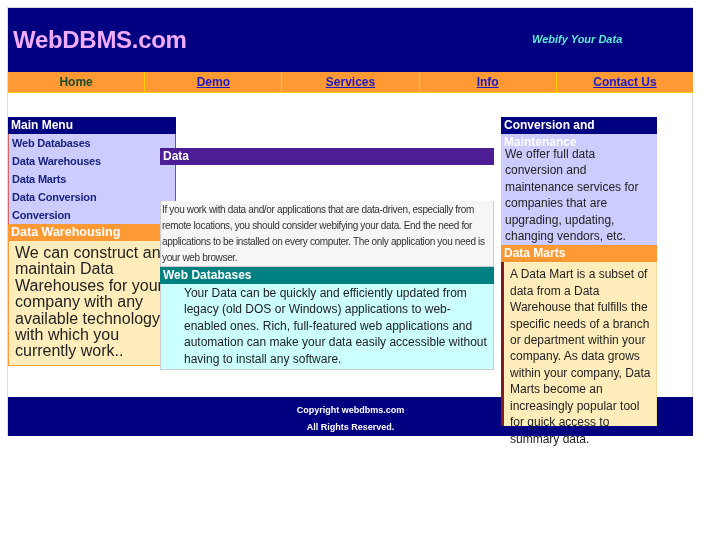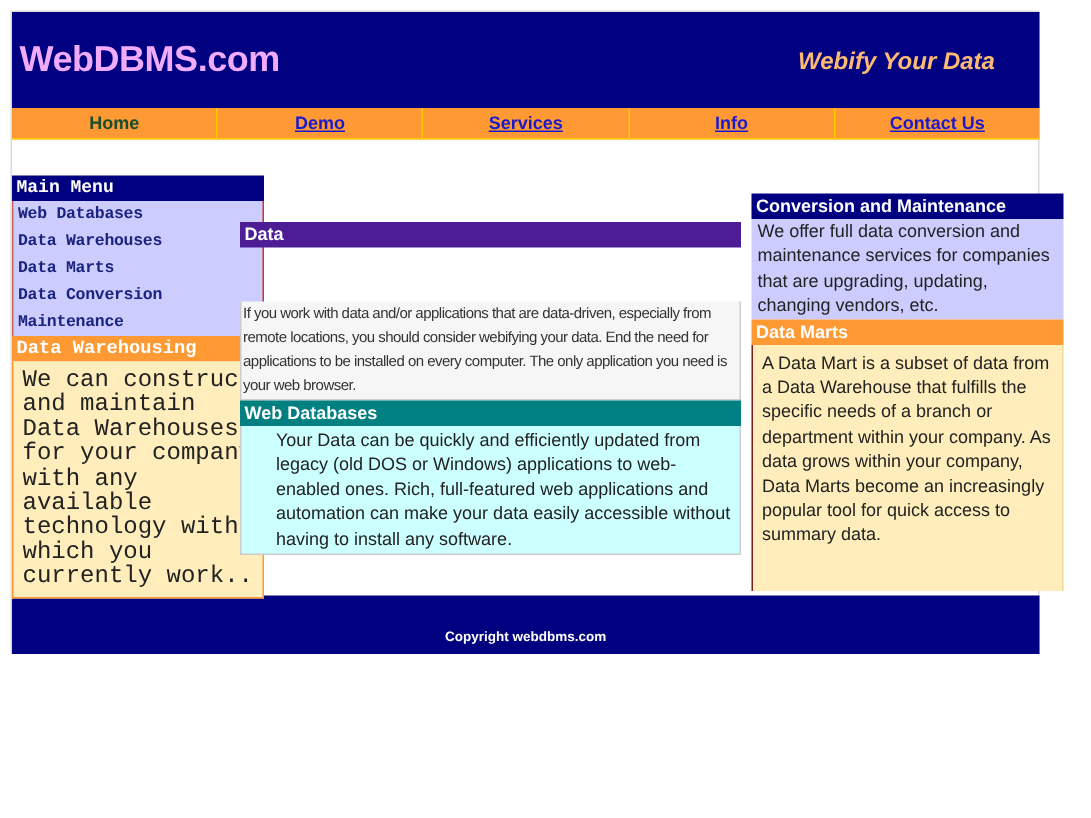--- a/index.html
+++ b/index.html
@@ -1,50 +1,50 @@
 <!DOCTYPE html>
 <html><head>
   <meta charset="utf-8">
   <style>
     html, body { margin: 0; padding: 0; background: #ffffff; }
     body { width: 727px; height: 545px; position: relative; font-family: "Liberation Sans", sans-serif; }
     .page { position: absolute; left: 7px; top: 7px; width: 686px; height: 429px; border: 1px solid #dcdcdc; box-sizing: border-box; background: #fff; }
     .header { position: absolute; left: 0; top: 0; width: 685px; height: 64px; background: #000080; }
     .site-title { position: absolute; left: 5px; top: 18px; color: #f0abfc; font-size: 24px; font-weight: bold; letter-spacing: -0.3px; }
-    .tagline { position: absolute; left: 524px; top: 25px; color: #fdba74; font-size: 16px; font-weight: bold; font-style: italic; }
+    .tagline { position: absolute; left: 524px; top: 25px; color: #5eead4; font-size: 11px; font-weight: bold; font-style: italic; }
     .nav { position: absolute; left: 0; top: 64px; width: 685px; height: 20px; background: #ff9933; border-bottom: 1px solid #ffcc00; display: flex; align-items: flex-end; }
     .nav-item { flex: 1; text-align: center; font-size: 12px; font-weight: bold; line-height: 20px; border-right: 1px solid #ffcc00; }
     .nav-item:last-child { border-right: none; }
     .nav-item.home { color: #1a4d2e; }
     .nav-item.link { color: #1a1acc; text-decoration: underline; }
 
-    .col-left { position: absolute; left: 8px; top: 117px; width: 168px; font-family: Liberation Mono, monospace; }
+    .col-left { position: absolute; left: 8px; top: 117px; width: 168px; }
     .col-mid { position: absolute; left: 160px; top: 117px; width: 334px; }
-    .col-right { position: absolute; left: 501px; top: 129px; width: 208px; }
+    .col-right { position: absolute; left: 501px; top: 117px; width: 156px; }
 
     .box-head { font-size: 12px; font-weight: bold; color: #ffffff; padding: 0 3px; height: 17px; line-height: 17px; }
     .head-navy { background: #000080; }
     .head-black { background: #4c1d95; margin-top: 31px; }
     .head-teal { background: #008080; }
     .head-orange { background: #ff9933; }
 
     .menu-body { background: #ccccff; border-right: 1px solid #cc3333; border-left: 1px solid #cc6666; }
     .menu-item { font-size: 11px; font-weight: bold; color: #1a237e; height: 18px; line-height: 18px; padding-left: 3px; letter-spacing: -0.2px; }
 
     .dw-body { background: #ffeebb; border: 1px solid #ff9933; border-top: none; font-size: 16px; color: #222; line-height: 16.4px; padding: 4px 5px 5px 6px; }
 
     .data-body { background: #f6f6f6; border: 1px solid #cccccc; border-top: none; font-size: 10px; color: #333; line-height: 16px; padding: 1px 0 0 1px; letter-spacing: -0.35px; margin-top: 36px; }
     .webdb-body { background: #ccffff; border: 1px solid #cccccc; border-top: none; font-size: 12px; color: #222; line-height: 16.4px; padding: 1px 4px 2px 23px; }
 
-    .conv-body { background: #ccccff; font-size: 12px; color: #222; line-height: 16.4px; padding: 0 2px 1px 4px; }
-    .marts-body { background: #ffeebb; border-right: 1px solid #eedd99; border-left: 1px solid #7f1d1d; font-size: 12px; color: #222; line-height: 16.4px; padding: 4px 4px 0 6px; height: 164px; box-sizing: border-box; }
+    .conv-body { background: #ccccff; font-size: 12px; color: #222; line-height: 16.4px; padding: 12px 2px 1px 4px; }
+    .marts-body { background: #ffeebb; border-right: 1px solid #eedd99; border-left: 3px solid #7f1d1d; font-size: 12px; color: #222; line-height: 16.4px; padding: 4px 4px 0 6px; height: 164px; box-sizing: border-box; }
 
     .footer { position: absolute; left: 0; top: 389px; width: 685px; height: 39px; background: #000080; color: #ffffff; text-align: center; font-size: 9px; font-weight: bold; }
     .footer div { line-height: 17px; }
-    .footer .l1 { padding-top: 19px; }
+    .footer .l1 { padding-top: 5px; }
   </style>
 </head>
 <body>
 
 <div class="page">
   <div class="header">
     <div class="site-title">WebDBMS.com</div>
     <div class="tagline">Webify Your Data</div>
   </div>
 
@@ -62,21 +62,21 @@
   </div>
 </div>
 
 <div class="col-left">
   <div class="box-head head-navy">Main Menu</div>
   <div class="menu-body">
     <div class="menu-item">Web Databases</div>
     <div class="menu-item">Data Warehouses</div>
     <div class="menu-item">Data Marts</div>
     <div class="menu-item">Data Conversion</div>
-    <div class="menu-item">Maintenance</div>
+    <div class="menu-item">Conversion</div>
   </div>
   <div class="box-head head-orange" style="font-size:12.5px;">Data Warehousing</div>
   <div class="dw-body">We can construct and maintain Data Warehouses for your company with any available technology with which you currently work..</div>
 </div>
 
 <div class="col-mid">
   <div class="box-head head-black">Data</div>
   <div class="data-body">If you work with data and/or applications that are data-driven, especially from remote locations, you should consider webifying your data. End the need for applications to be installed on every computer. The only application you need is your web browser.</div>
   <div class="box-head head-teal">Web Databases</div>
   <div class="webdb-body">Your Data can be quickly and efficiently updated from legacy (old DOS or Windows) applications to web-enabled ones. Rich, full-featured web applications and automation can make your data easily accessible without having to install any software.</div>

